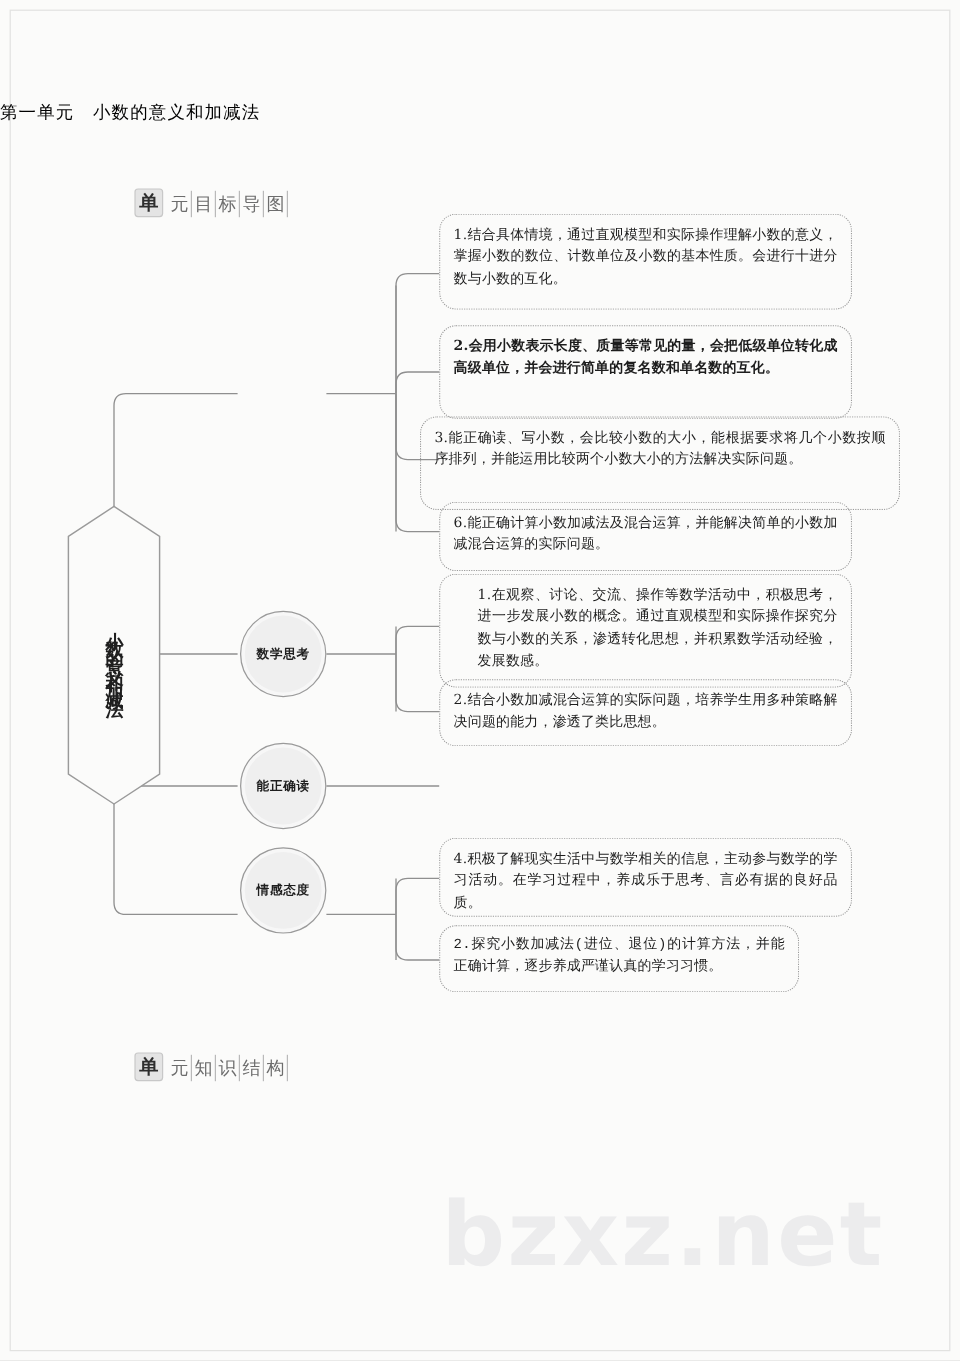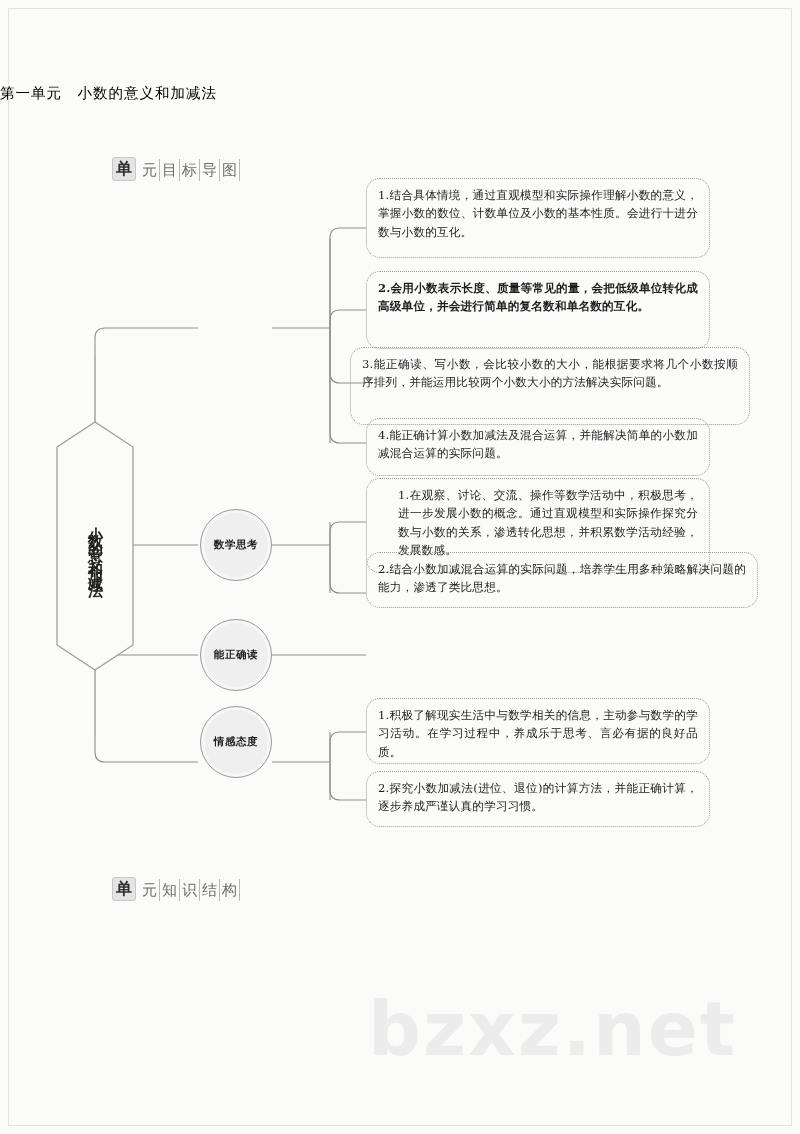--- a/index.html
+++ b/index.html
@@ -235,28 +235,28 @@
   <div class="circle-node" style="left:200px; top:619px;">
     <span>能正确读</span>
   </div>
   <div class="circle-node" style="left:200px; top:706px;">
     <span>情感态度</span>
   </div>
 
   <div class="leaf-box" style="left:366px; top:178px; width:344px; height:80px;">1.结合具体情境，通过直观模型和实际操作理解小数的意义，掌握小数的数位、计数单位及小数的基本性质。会进行十进分数与小数的互化。</div>
   <div class="leaf-box" style="left:366px; top:271px; width:344px; height:78px;font-weight:bold;">2.会用小数表示长度、质量等常见的量，会把低级单位转化成高级单位，并会进行简单的复名数和单名数的互化。</div>
   <div class="leaf-box" style="left:350px; top:347px; width:400px; height:78px;">3.能正确读、写小数，会比较小数的大小，能根据要求将几个小数按顺序排列，并能运用比较两个小数大小的方法解决实际问题。</div>
-  <div class="leaf-box" style="left:366px; top:418px; width:344px; height:58px;">4.能正确计算小数加减法及混合运算，并能解决简单的小数加减混合运算的实际问题。</div>
+  <div class="leaf-box" style="left:366px; top:418px; width:344px; height:58px;">6.能正确计算小数加减法及混合运算，并能解决简单的小数加减混合运算的实际问题。</div>
 
   <div class="leaf-box" style="left:366px; top:478px; width:344px; height:95px;padding-left:31px;">1.在观察、讨论、交流、操作等数学活动中，积极思考，进一步发展小数的概念。通过直观模型和实际操作探究分数与小数的关系，渗透转化思想，并积累数学活动经验，发展数感。</div>
-  <div class="leaf-box" style="left:366px; top:552px; width:392px; height:56px;">2.结合小数加减混合运算的实际问题，培养学生用多种策略解决问题的能力，渗透了类比思想。</div>
-
-
-  <div class="leaf-box" style="left:366px; top:698px; width:344px; height:66px;">1.积极了解现实生活中与数学相关的信息，主动参与数学的学习活动。在学习过程中，养成乐于思考、言必有据的良好品质。</div>
-  <div class="leaf-box" style="left:366px; top:771px; width:344px; height:56px;">2.探究小数加减法(进位、退位)的计算方法，并能正确计算，逐步养成严谨认真的学习习惯。</div>
+  <div class="leaf-box" style="left:366px; top:566px; width:344px; height:56px;">2.结合小数加减混合运算的实际问题，培养学生用多种策略解决问题的能力，渗透了类比思想。</div>
+
+
+  <div class="leaf-box" style="left:366px; top:698px; width:344px; height:66px;">4.积极了解现实生活中与数学相关的信息，主动参与数学的学习活动。在学习过程中，养成乐于思考、言必有据的良好品质。</div>
+  <div class="leaf-box" style="left:366px; top:771px; width:300px; height:56px;font-family:Liberation Mono, monospace;">2.探究小数加减法(进位、退位)的计算方法，并能正确计算，逐步养成严谨认真的学习习惯。</div>
 
   <div class="section-head" style="left:112px; top:875px;">
     <span class="ch-first">单</span>
     <span class="ch">元</span>
     <span class="ch">知</span>
     <span class="ch">识</span>
     <span class="ch">结</span>
     <span class="ch">构</span>
   </div>
 

